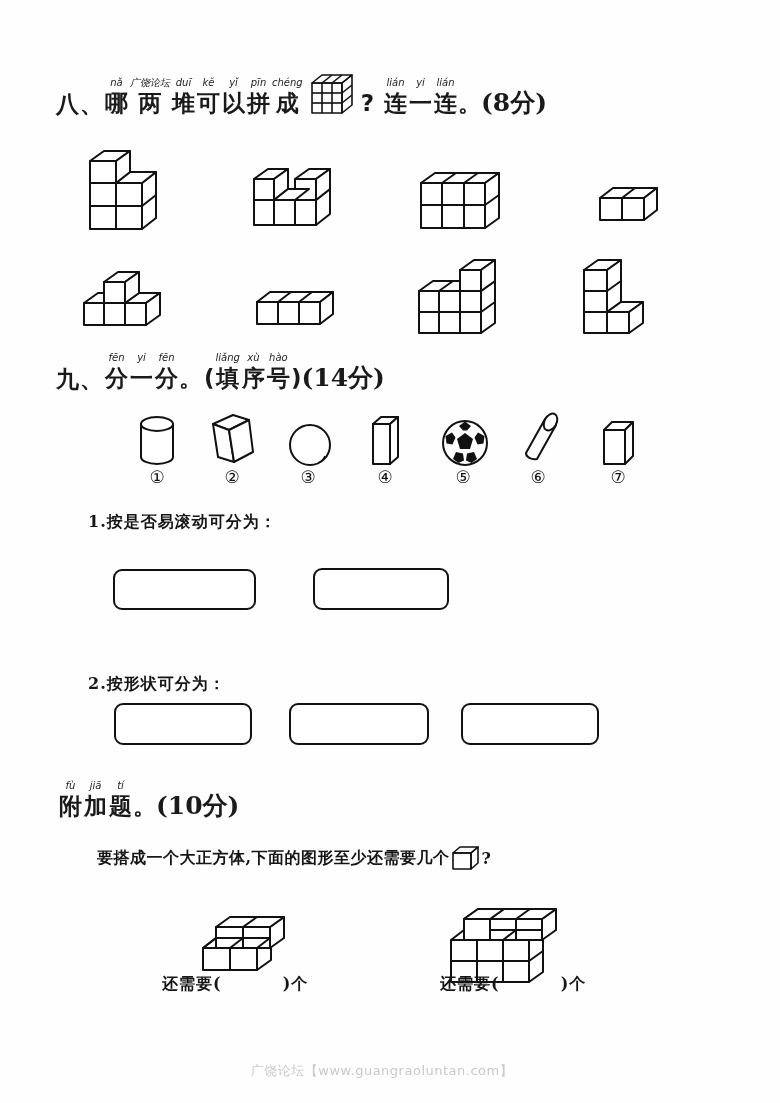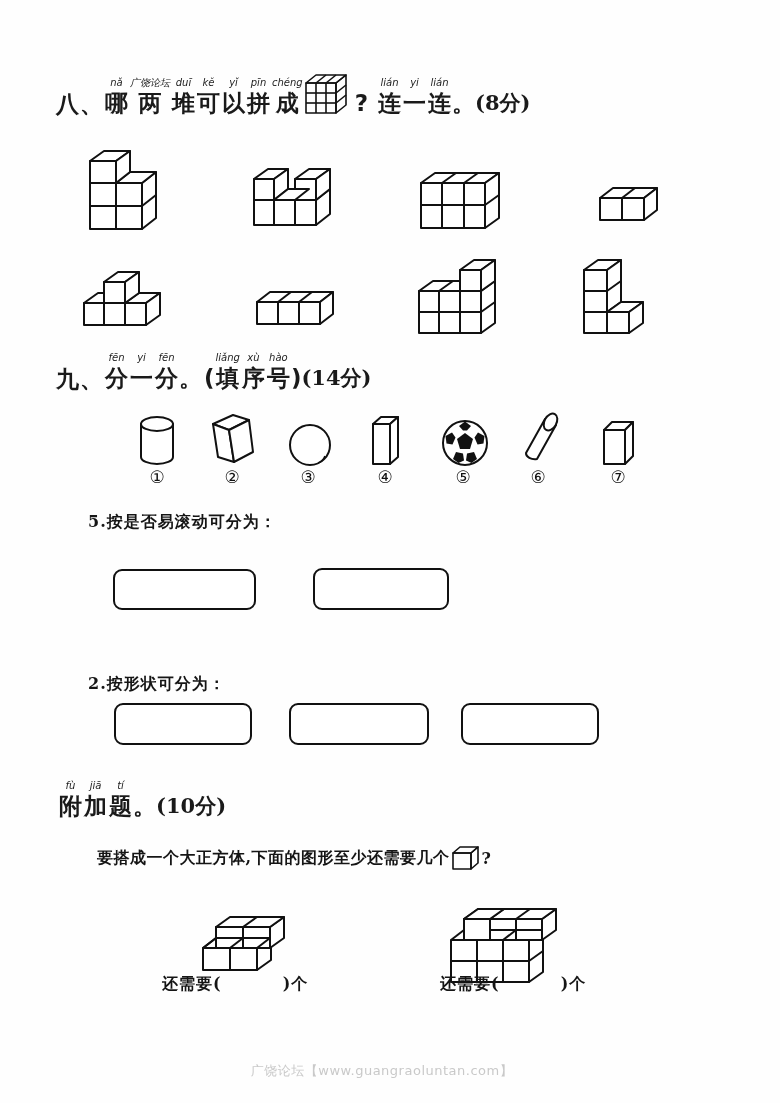--- a/index.html
+++ b/index.html
@@ -66,21 +66,21 @@
   }
   .head-plain {
     font-family: "DejaVu Sans", sans-serif;
     font-weight: bold;
     font-size: 23px;
     line-height: 26px;
   }
   .head-score {
     font-family: "DejaVu Serif", serif;
     font-weight: bold;
-    font-size: 21px;
+    font-size: 25px;
     line-height: 26px;
   }
 
   
   .q-text {
     position: absolute;
     font-family: "DejaVu Serif", serif;
     font-size: 16px;
     font-weight: 600;
     letter-spacing: 1px;
@@ -152,21 +152,21 @@
       <span class="ruby-base">可</span>
     </span>
     <span class="ruby-group">
       <span class="ruby-top">yǐ</span>
       <span class="ruby-base">以</span>
     </span>
     <span class="ruby-group">
       <span class="ruby-top">pīn</span>
       <span class="ruby-base">拼</span>
     </span>
-    <span class="ruby-group" style="margin-right:0;">
+    <span class="ruby-group" style="margin-right:6px;">
       <span class="ruby-top">chéng</span>
       <span class="ruby-base">成</span>
     </span>
 
     <span style="display:inline-block; width:48px; height:44px; margin:0 2px 0 0;">
       <svg width="48" height="44" viewBox="0 0 48 44">
         <g class="stroke-thin" stroke-width="1.8">
 
           <rect x="3" y="11" width="30" height="30"></rect>
           <line x1="13" y1="11" x2="13" y2="41"></line>
@@ -453,21 +453,21 @@
     <svg width="42" height="50" viewBox="0 0 42 50">
       <g class="stroke-blk">
         <rect x="6" y="12" width="21" height="34"></rect>
         <path d="M6,12 L14,4 L35,4 L27,12 Z"></path>
         <path d="M27,12 L35,4 L35,38 L27,46 Z"></path>
       </g>
     </svg>
   </div>
   <div class="circ-num" style="left:598px; top:469px; width:40px;">⑦</div>
 
-  <div class="q-text" style="left:88px; top:512px;">5.按是否易滚动可分为：</div>
+  <div class="q-text" style="left:88px; top:512px;">1.按是否易滚动可分为：</div>
 
   <div class="ans-box" style="left:113px; top:569px; width:143px; height:41px;"></div>
   <div class="ans-box" style="left:313px; top:568px; width:136px; height:42px;"></div>
 
   <div class="q-text" style="left:88px; top:674px;">2.按形状可分为：</div>
 
   <div class="ans-box" style="left:114px; top:703px; width:138px; height:42px;"></div>
   <div class="ans-box" style="left:289px; top:703px; width:140px; height:42px;"></div>
   <div class="ans-box" style="left:461px; top:703px; width:138px; height:42px;"></div>
 

